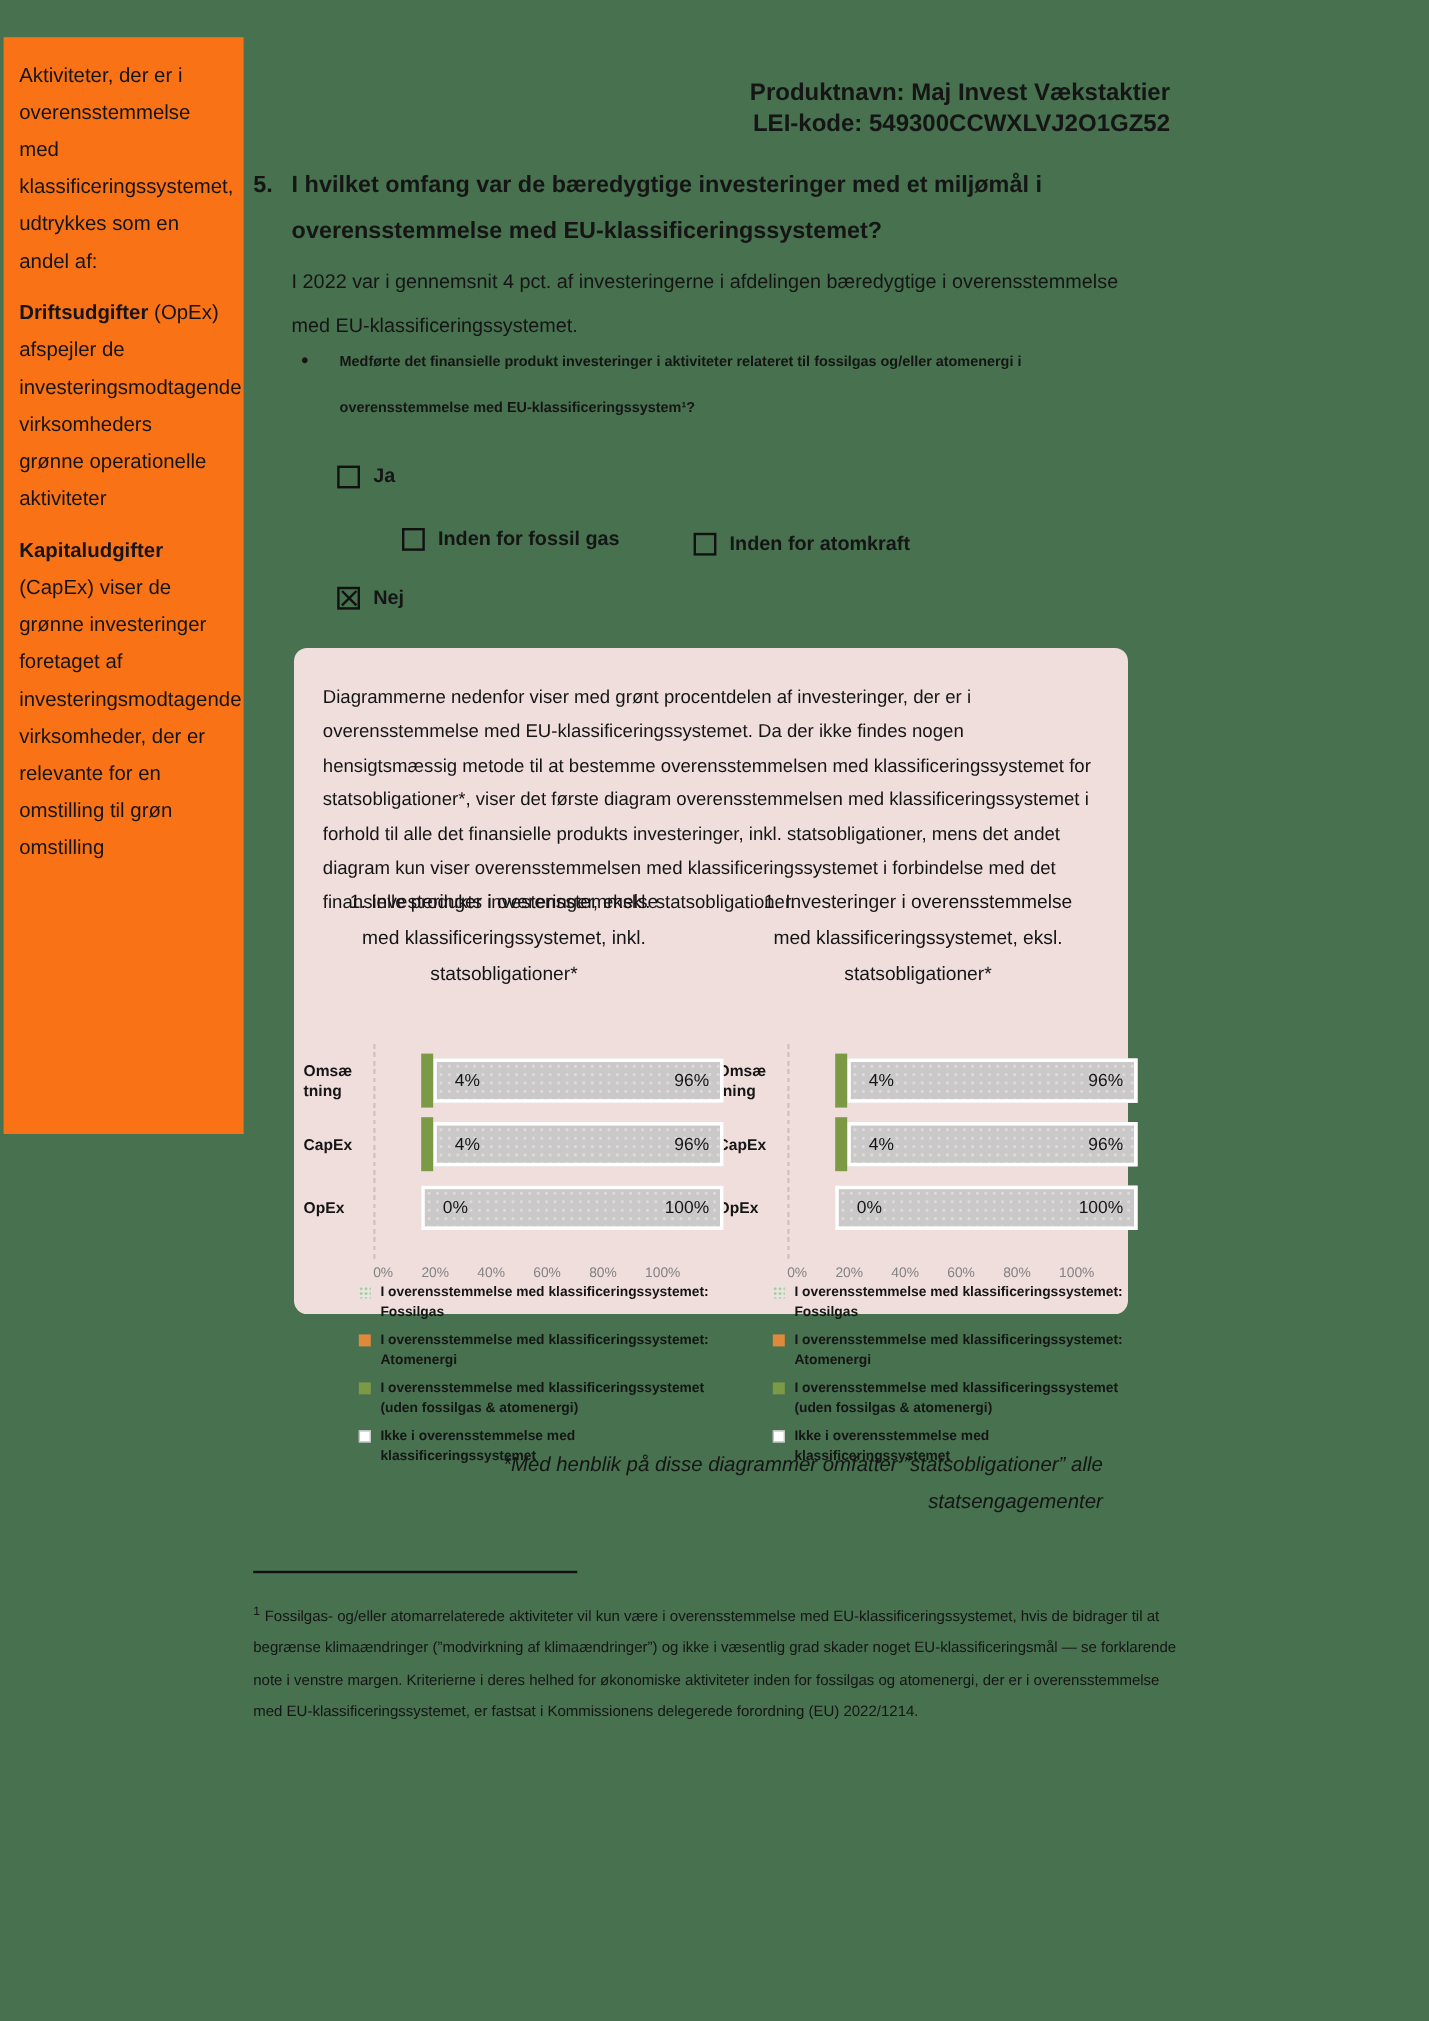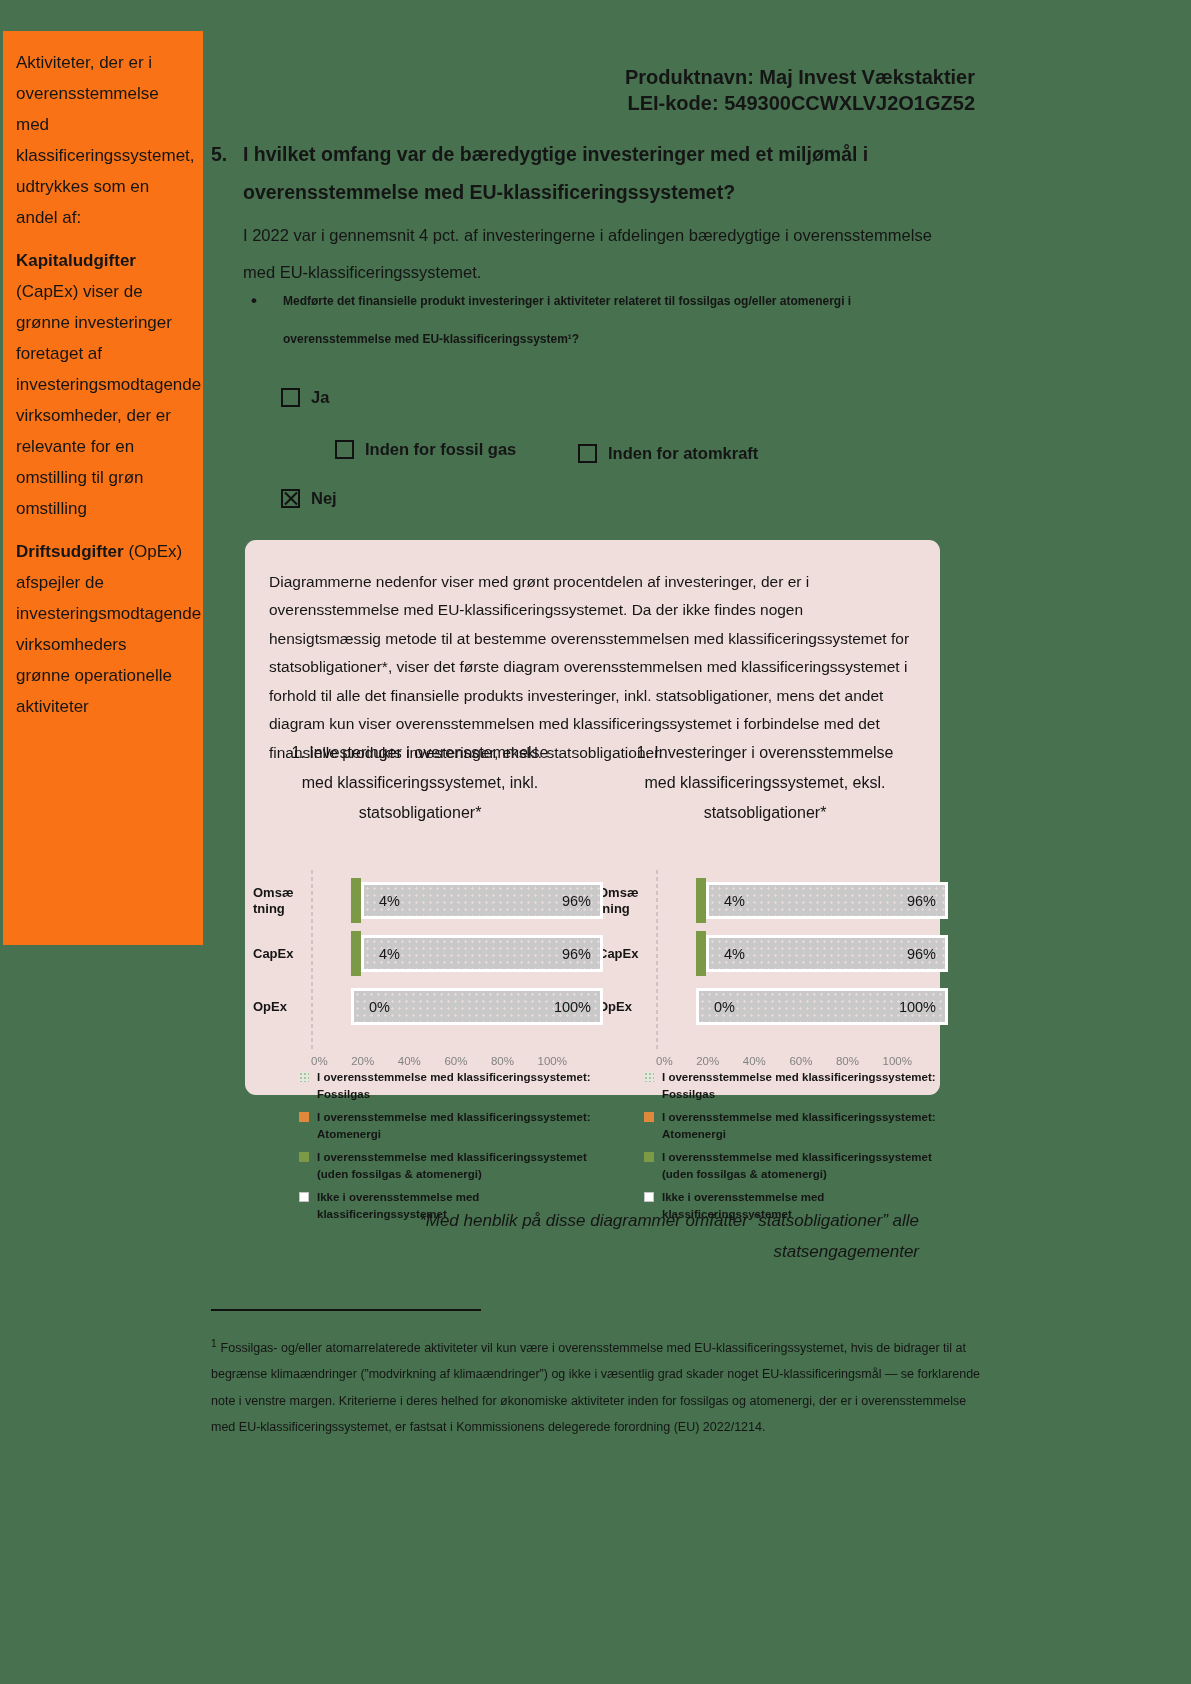--- a/index.html
+++ b/index.html
@@ -77,22 +77,22 @@
   .foot-rule{position:absolute;left:211px;top:1309px;width:270px;height:2px;background:#111;}
   .footnote{position:absolute;left:211px;top:1318px;width:772px;
     font-size:12.5px;line-height:26.5px;}
   .footnote sup{font-size:10px;vertical-align:super;margin-right:4px;}
 </style>
 </head>
 <body>
 
 <aside class="sidebar">
   <p>Aktiviteter, der er i overensstemmelse med klassificeringssystemet, udtrykkes som en andel af:</p>
+  <p><strong>Driftsudgifter</strong> <span>(OpEx) afspejler de investeringsmodtagende virksomheders grønne operationelle aktiviteter</span></p>
   <p><strong>Kapitaludgifter</strong> <span>(CapEx) viser de grønne investeringer foretaget af investeringsmodtagende virksomheder, der er relevante for en omstilling til grøn omstilling</span></p>
-  <p><strong>Driftsudgifter</strong> <span>(OpEx) afspejler de investeringsmodtagende virksomheders grønne operationelle aktiviteter</span></p>
 </aside>
 
 <div class="doc-header">
   <div>Produktnavn: Maj Invest Vækstaktier</div>
   <div>LEI-kode: 549300CCWXLVJ2O1GZ52</div>
 </div>
 
 <div class="q-head">
   <span class="q-num">5.</span>
   <span>I hvilket omfang var de bæredygtige investeringer med et miljømål i overensstemmelse med EU-klassificeringssystemet?</span>

